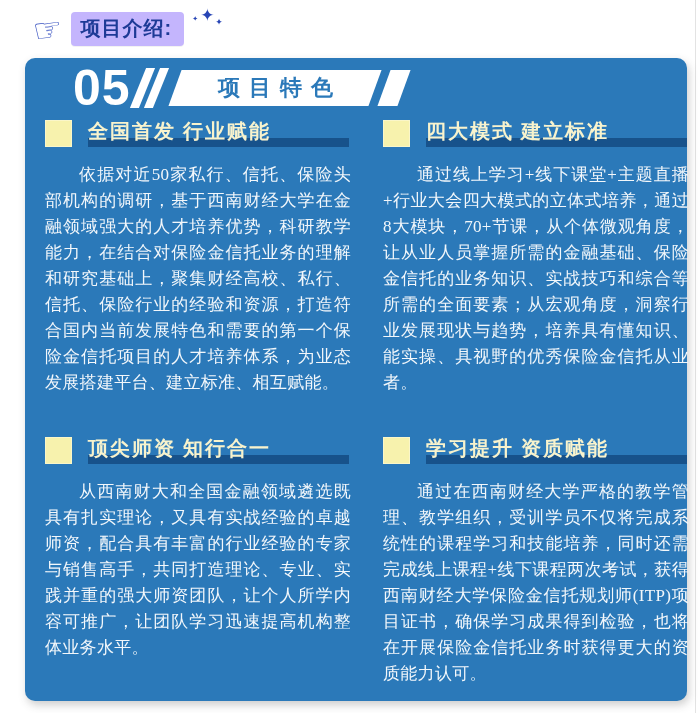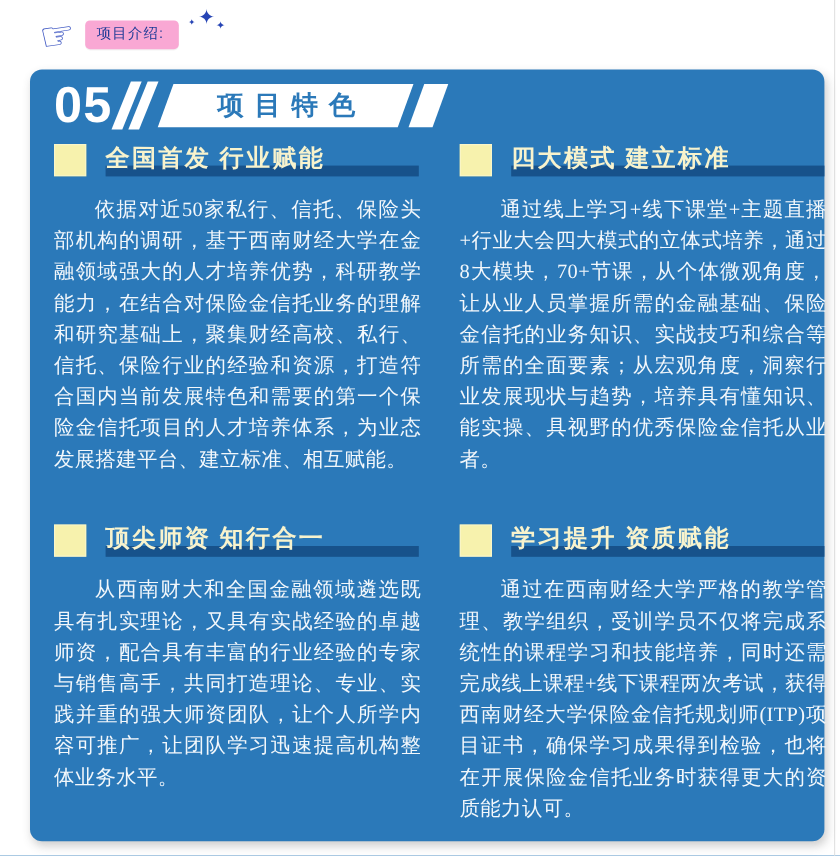--- a/index.html
+++ b/index.html
@@ -11,40 +11,40 @@
   .page-edge{position:absolute;right:4px;top:0;bottom:0;width:1px;background:#e3e3e3;}
 
   
   .top-row{position:absolute;left:33px;top:6px;height:46px;display:flex;align-items:center;}
   .hand-icon{
     font-family:"DejaVu Sans",sans-serif;
     font-size:33px;color:#3d56c2;line-height:1;margin-right:8px;
     transform:rotate(-8deg);display:inline-block;
   }
   .label-chip{
-    background:#f9a8d4;border-radius:4px;padding:3px 12px 4px 10px;
+    background:#c4b5fd;border-radius:4px;padding:3px 12px 4px 10px;
     font-family:"Liberation Sans","DejaVu Sans",sans-serif;
-    font-weight:normal;font-size:12px;color:#1d3a96;letter-spacing:1px;
+    font-weight:bold;font-size:20px;color:#1d3a96;letter-spacing:1px;
     box-shadow:0 1px 0 rgba(0,0,0,0.05);
   }
   .sparkles{position:relative;width:40px;height:40px;margin-left:4px;}
   .sparkles .s1{position:absolute;left:12px;top:-4px;font-size:17px;color:#2745b5;font-family:"DejaVu Sans",sans-serif;}
   .sparkles .s2{position:absolute;left:27px;top:8px;font-size:9px;color:#2745b5;font-family:"DejaVu Sans",sans-serif;}
   .sparkles .s3{position:absolute;left:4px;top:6px;font-size:7px;color:#2745b5;font-family:"DejaVu Sans",sans-serif;}
 
   
   .panel{
     position:absolute;left:25px;top:58px;width:662px;height:643px;
     background:#2b79b9;border-radius:10px;
     box-shadow:2px 4px 8px rgba(60,60,60,0.25);
   }
   .panel-header{position:absolute;left:20px;top:8px;height:44px;display:flex;align-items:center;}
   .panel-number{
     font-family:"Liberation Sans","DejaVu Sans",sans-serif;
-    font-size:42px;font-weight:bold;color:#ffffff;line-height:1;letter-spacing:1px;
+    font-size:50px;font-weight:bold;color:#ffffff;line-height:1;letter-spacing:1px;margin-left:28px;
   }
   .slash{display:inline-block;width:9px;height:40px;background:#ffffff;transform:skewX(-22deg);margin-left:7px;}
   .slash.second{margin-left:5px;}
   .banner{
     position:relative;margin-left:14px;width:200px;height:36px;background:#ffffff;
     transform:skewX(-20deg);display:flex;align-items:center;justify-content:center;
   }
   .banner-text{
     transform:skewX(20deg);
     font-size:22px;font-weight:bold;color:#2b79b9;letter-spacing:9px;

